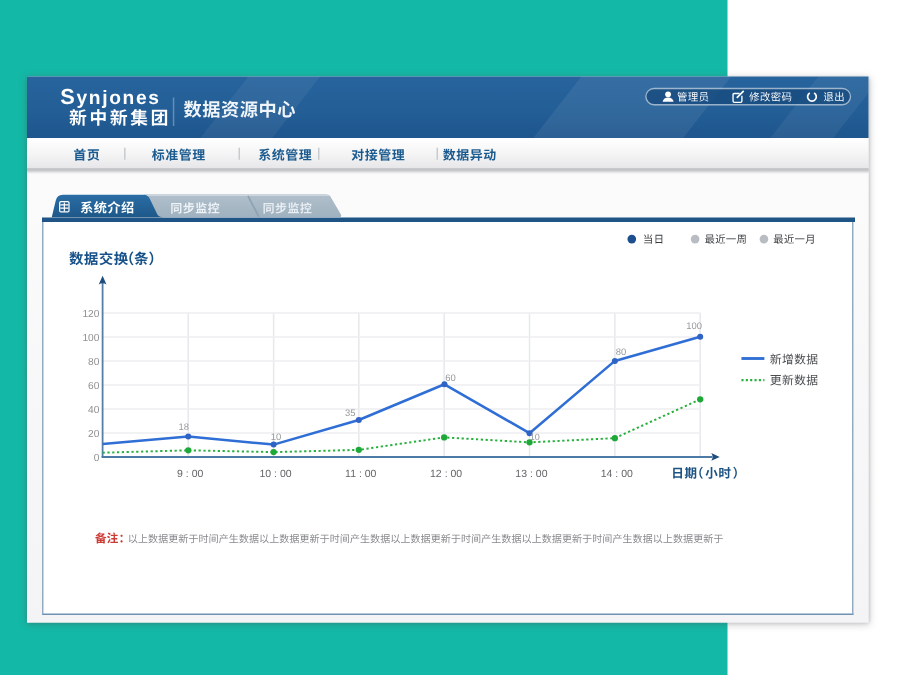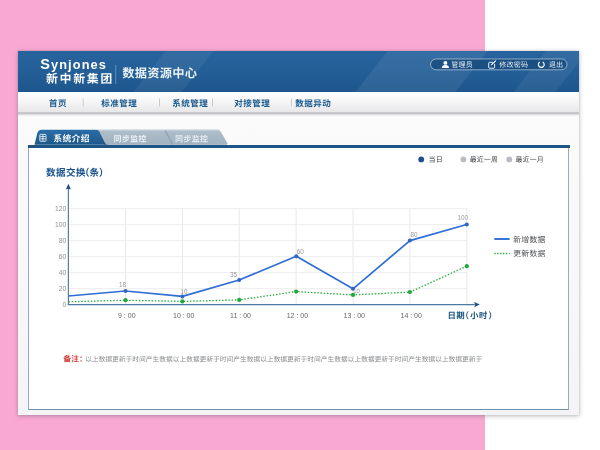--- a/index.html
+++ b/index.html
@@ -1,15 +1,15 @@
 <!DOCTYPE html>
 <html><head><meta charset="utf-8"><style>
 *{margin:0;padding:0;box-sizing:border-box}
 html,body{width:600px;height:450px;overflow:hidden;background:#ffffff;font-family:"Liberation Sans",sans-serif}
-#canvas{position:relative;width:485px;height:450px;background:#f9a8d4}
+#canvas{position:relative;width:485px;height:450px;background:#14b8a6}
 #page{position:absolute;left:18.0px;top:50.7px;width:560.7px;height:364.0px;background:#f6f6f7;box-shadow:0 1px 5px rgba(80,80,85,0.35),0 0 2px rgba(100,100,105,0.25)}
 #hdr{position:absolute;left:0;top:0;width:100%;height:41.0px;background:linear-gradient(180deg,#27639d 0%,#235e96 55%,#1e568d 100%);overflow:hidden}
 .streak{position:absolute;background:rgba(255,255,255,0.06);transform:skewX(-38deg)}
 #nav{position:absolute;left:0;top:41.0px;width:100%;height:21.1px;background:linear-gradient(#ffffff 0%,#f4f4f5 55%,#e7e7e9 100%);border-bottom:1px solid #c6c8cb}
 #body{position:absolute;left:0;top:63.1px;width:100%;bottom:0;background:linear-gradient(#fbfbfc,#f4f4f6)}
 #panel{position:absolute;left:10.0px;top:97.6px;width:540.8px;height:261.9px;background:#ffffff;border-left:1px solid #93abc2;border-right:1px solid #93abc2;border-bottom:1.5px solid #6e93b2}
 #topbar{position:absolute;left:10.0px;top:94.1px;width:541.8px;height:3.5px;background:#1e5486}
 #ov{position:absolute;left:0;top:0;width:600px;height:450px}
 </style></head>
 <body>

